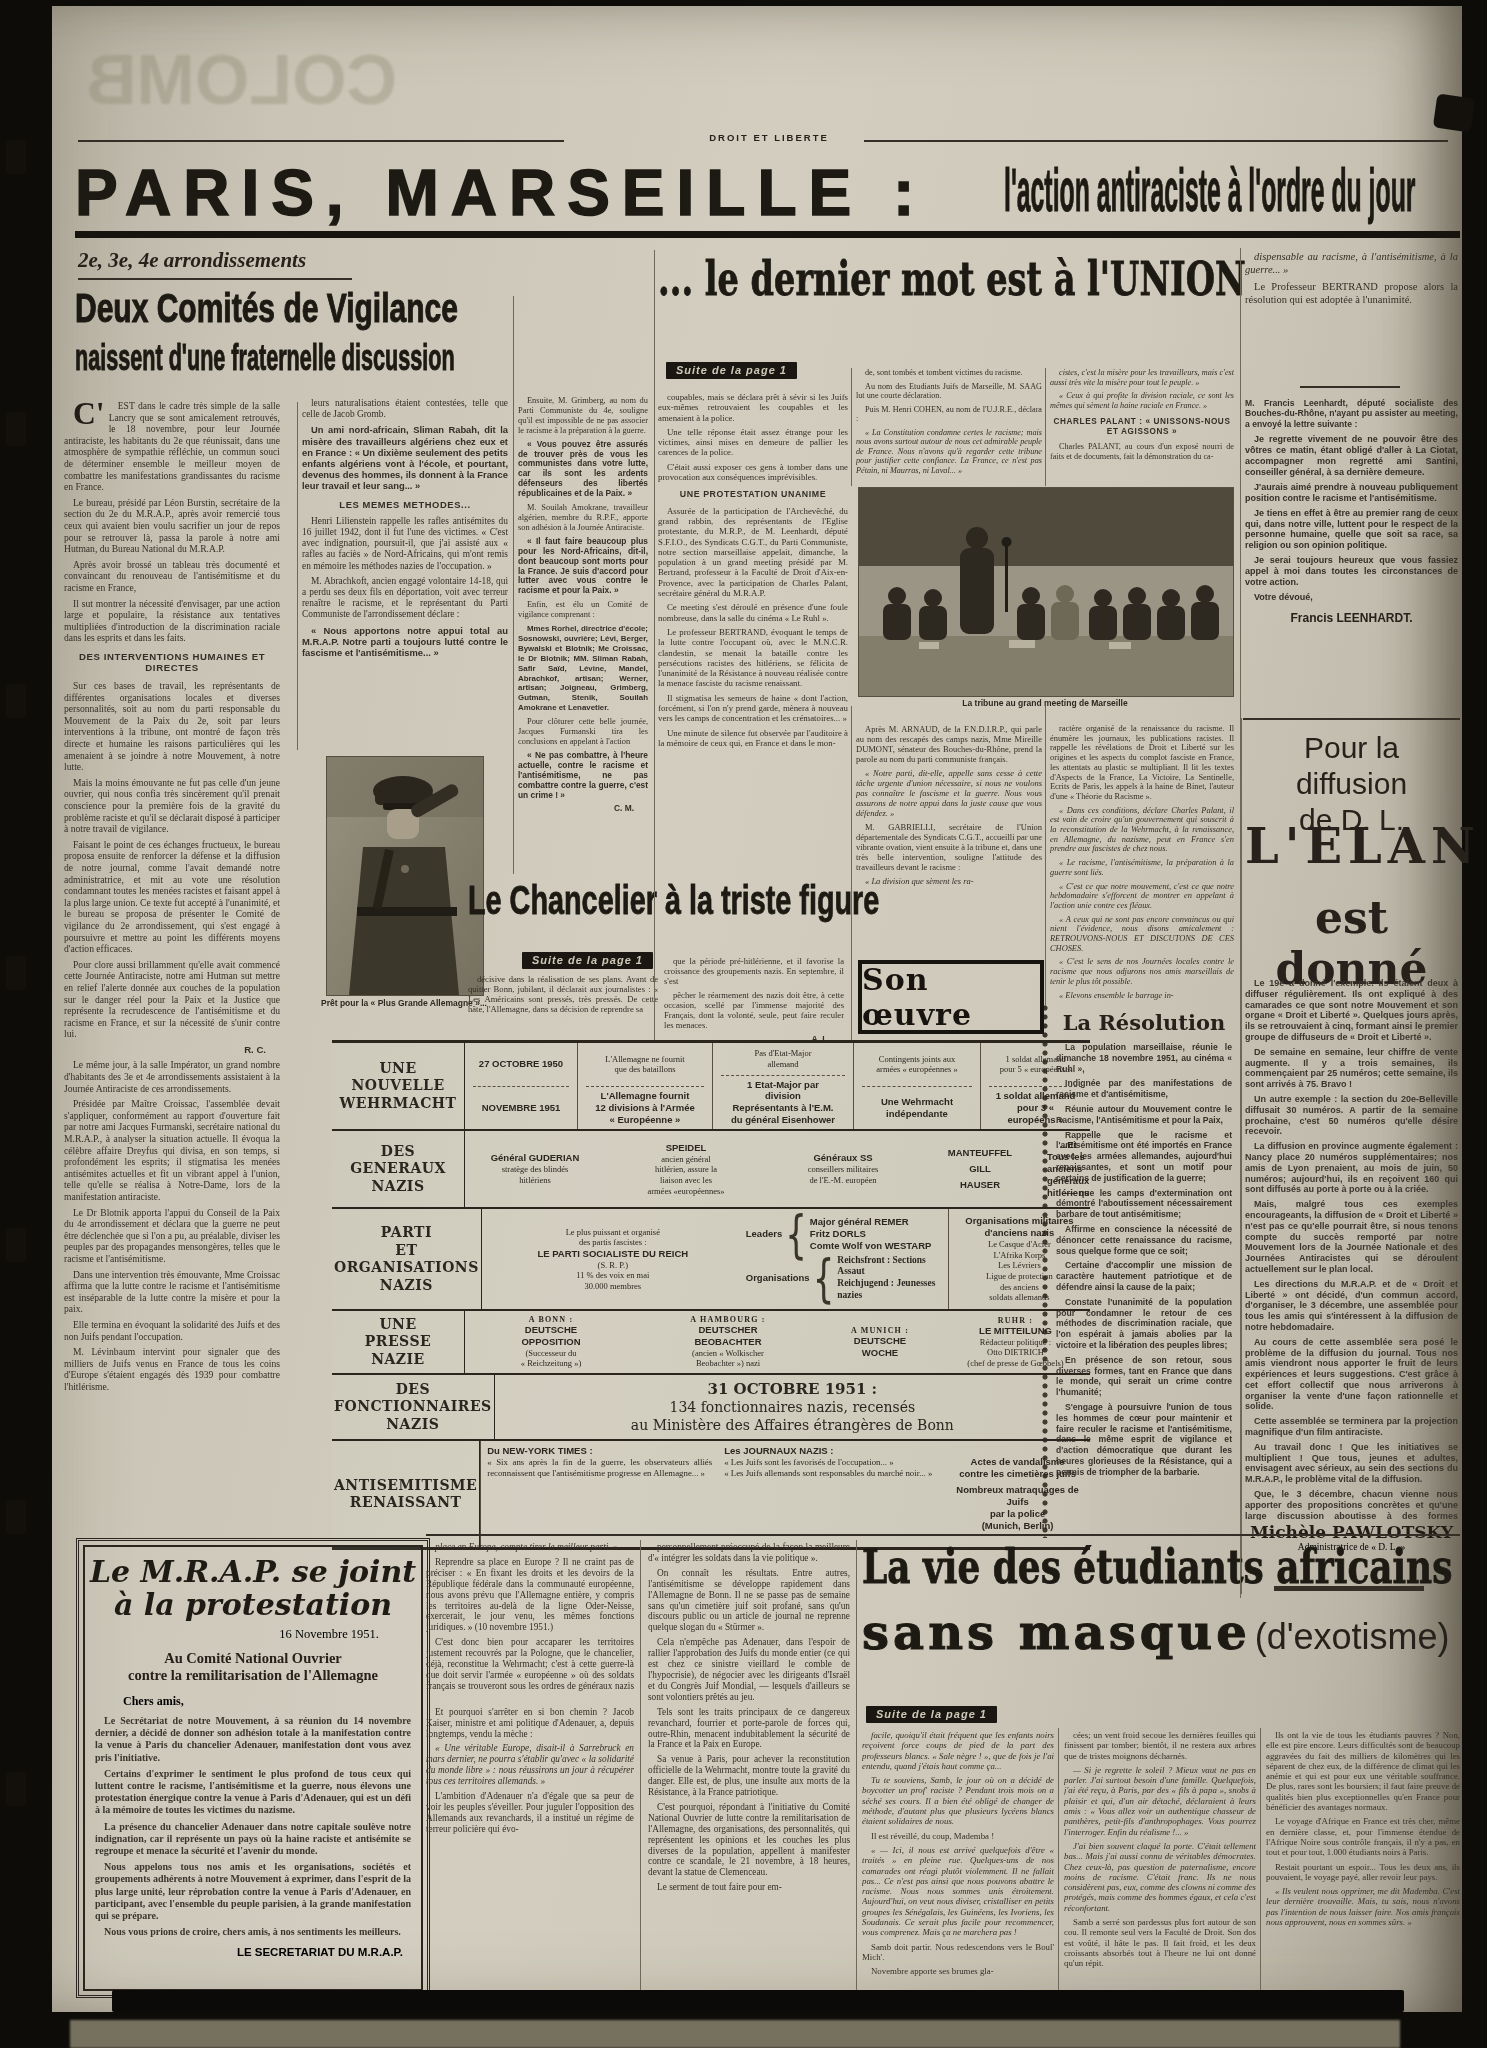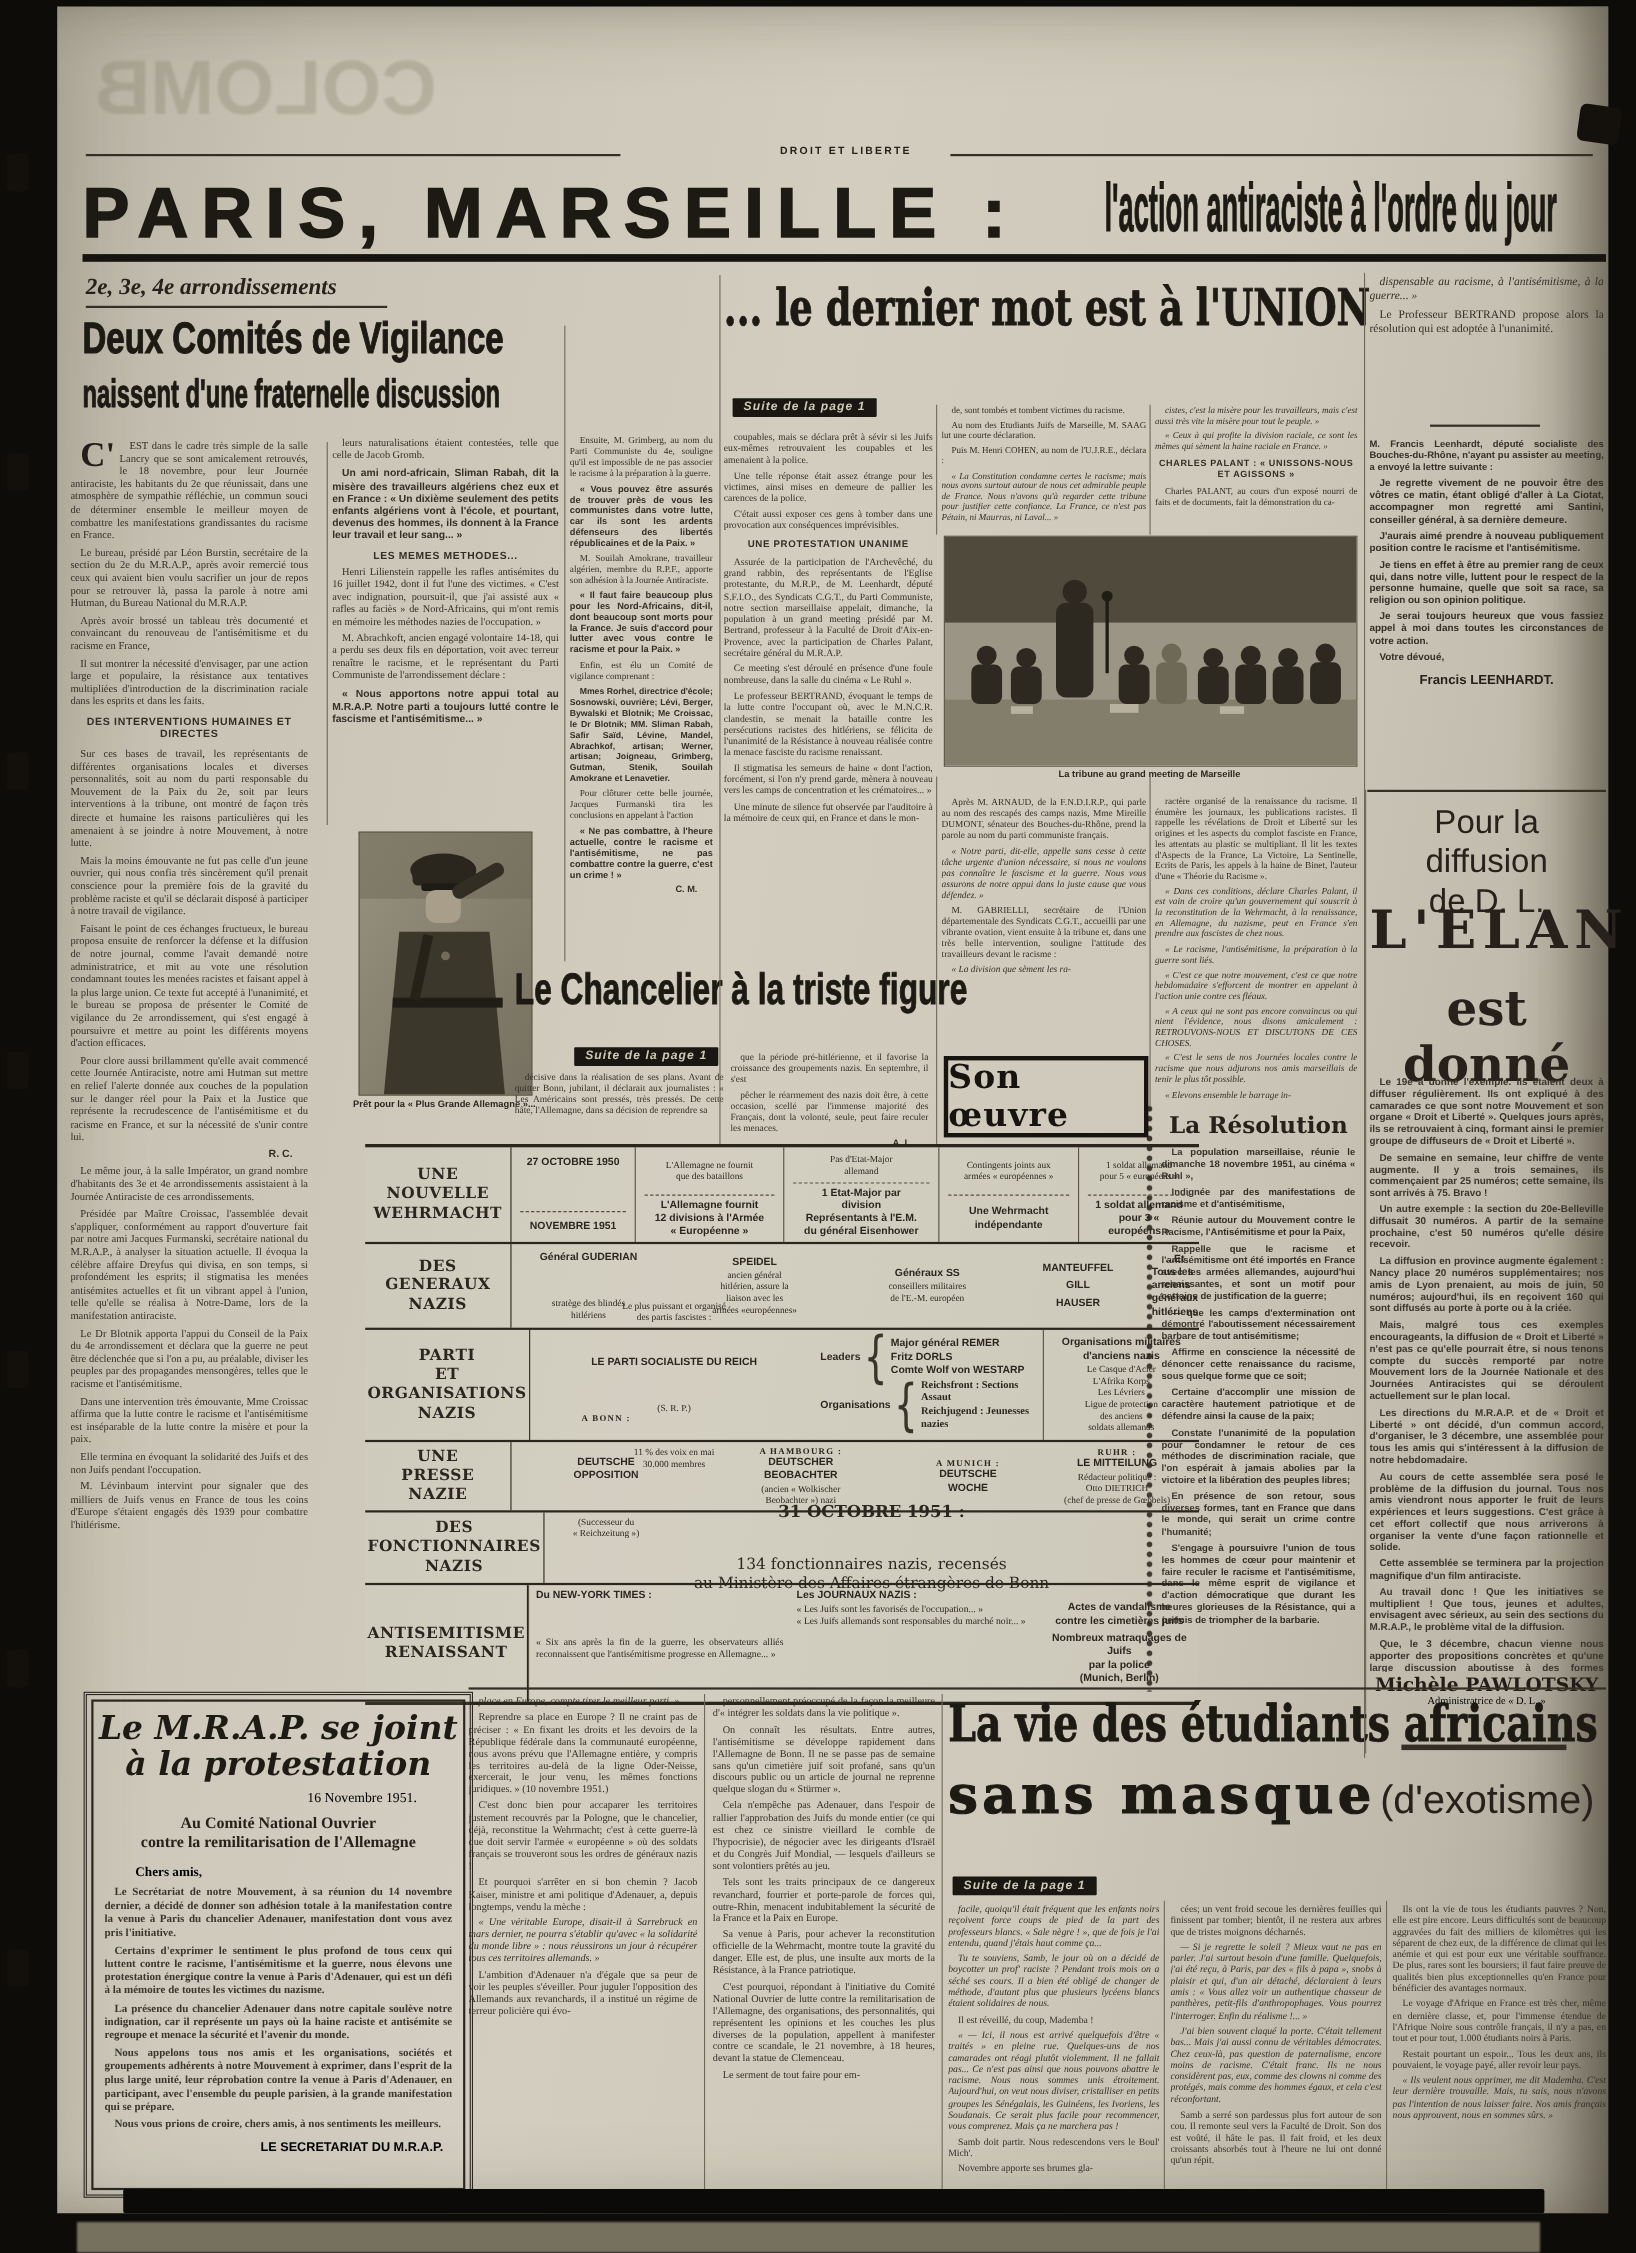--- a/index.html
+++ b/index.html
@@ -29,21 +29,21 @@
   .caption{font:700 8.5px "Liberation Sans",sans-serif;color:#2c2820;text-align:center;}
   
   .tbl{position:absolute;left:280px;top:1034px;width:758px;border-top:3px solid #2a261e;border-bottom:3px solid #2a261e;
        background:rgba(255,255,255,.04);color:#2b2720;}
   .trow{display:flex;border-bottom:2px solid #2a261e;}
   .trow:last-child{border-bottom:none;}
   .tlabel{flex:0 0 128px;display:flex;align-items:center;justify-content:center;text-align:center;
           font:700 14px "DejaVu Serif",serif;letter-spacing:.5px;line-height:1.25;border-right:1px solid #2a261e;padding:12px 2px;}
   .tcells{flex:1;display:flex;}
   .tc{display:flex;flex-direction:column;border-left:1px solid #55503f;}
-  .tc:first-child{border-left:none;gap:30px;}
+  .tc:first-child{border-left:none;}
   .half{flex:1;display:flex;flex-direction:column;align-items:center;justify-content:center;text-align:center;padding:3px 5px;}
   .half+.half{border-top:1px dashed #55503f;margin:0 8px;}
   .cn{font:700 9.5px "Liberation Sans",sans-serif;line-height:1.25;}
   .cd{font:400 8.5px "Liberation Serif",serif;line-height:1.25;}
   .city{font:700 8px "Liberation Serif",serif;letter-spacing:1.2px;}
   .ctr{display:flex;flex-direction:column;align-items:center;justify-content:center;text-align:center;padding:4px 6px;}
   .brace{font-family:"DejaVu Sans",sans-serif;font-size:34px;color:#3a352b;transform:scaleY(1.5);line-height:1;}
   .squig{position:absolute;left:0;top:0;bottom:0;width:10px;
          background-image:radial-gradient(circle at 5px 4px,#3a352b 2.1px,rgba(0,0,0,0) 3px);
          background-size:10px 9px;background-repeat:repeat-y;}

